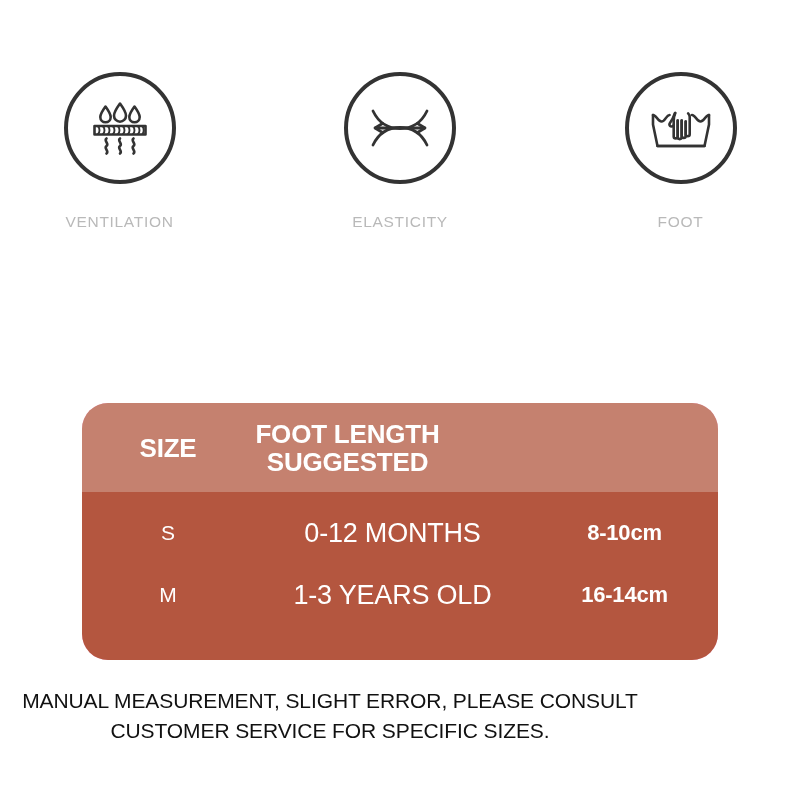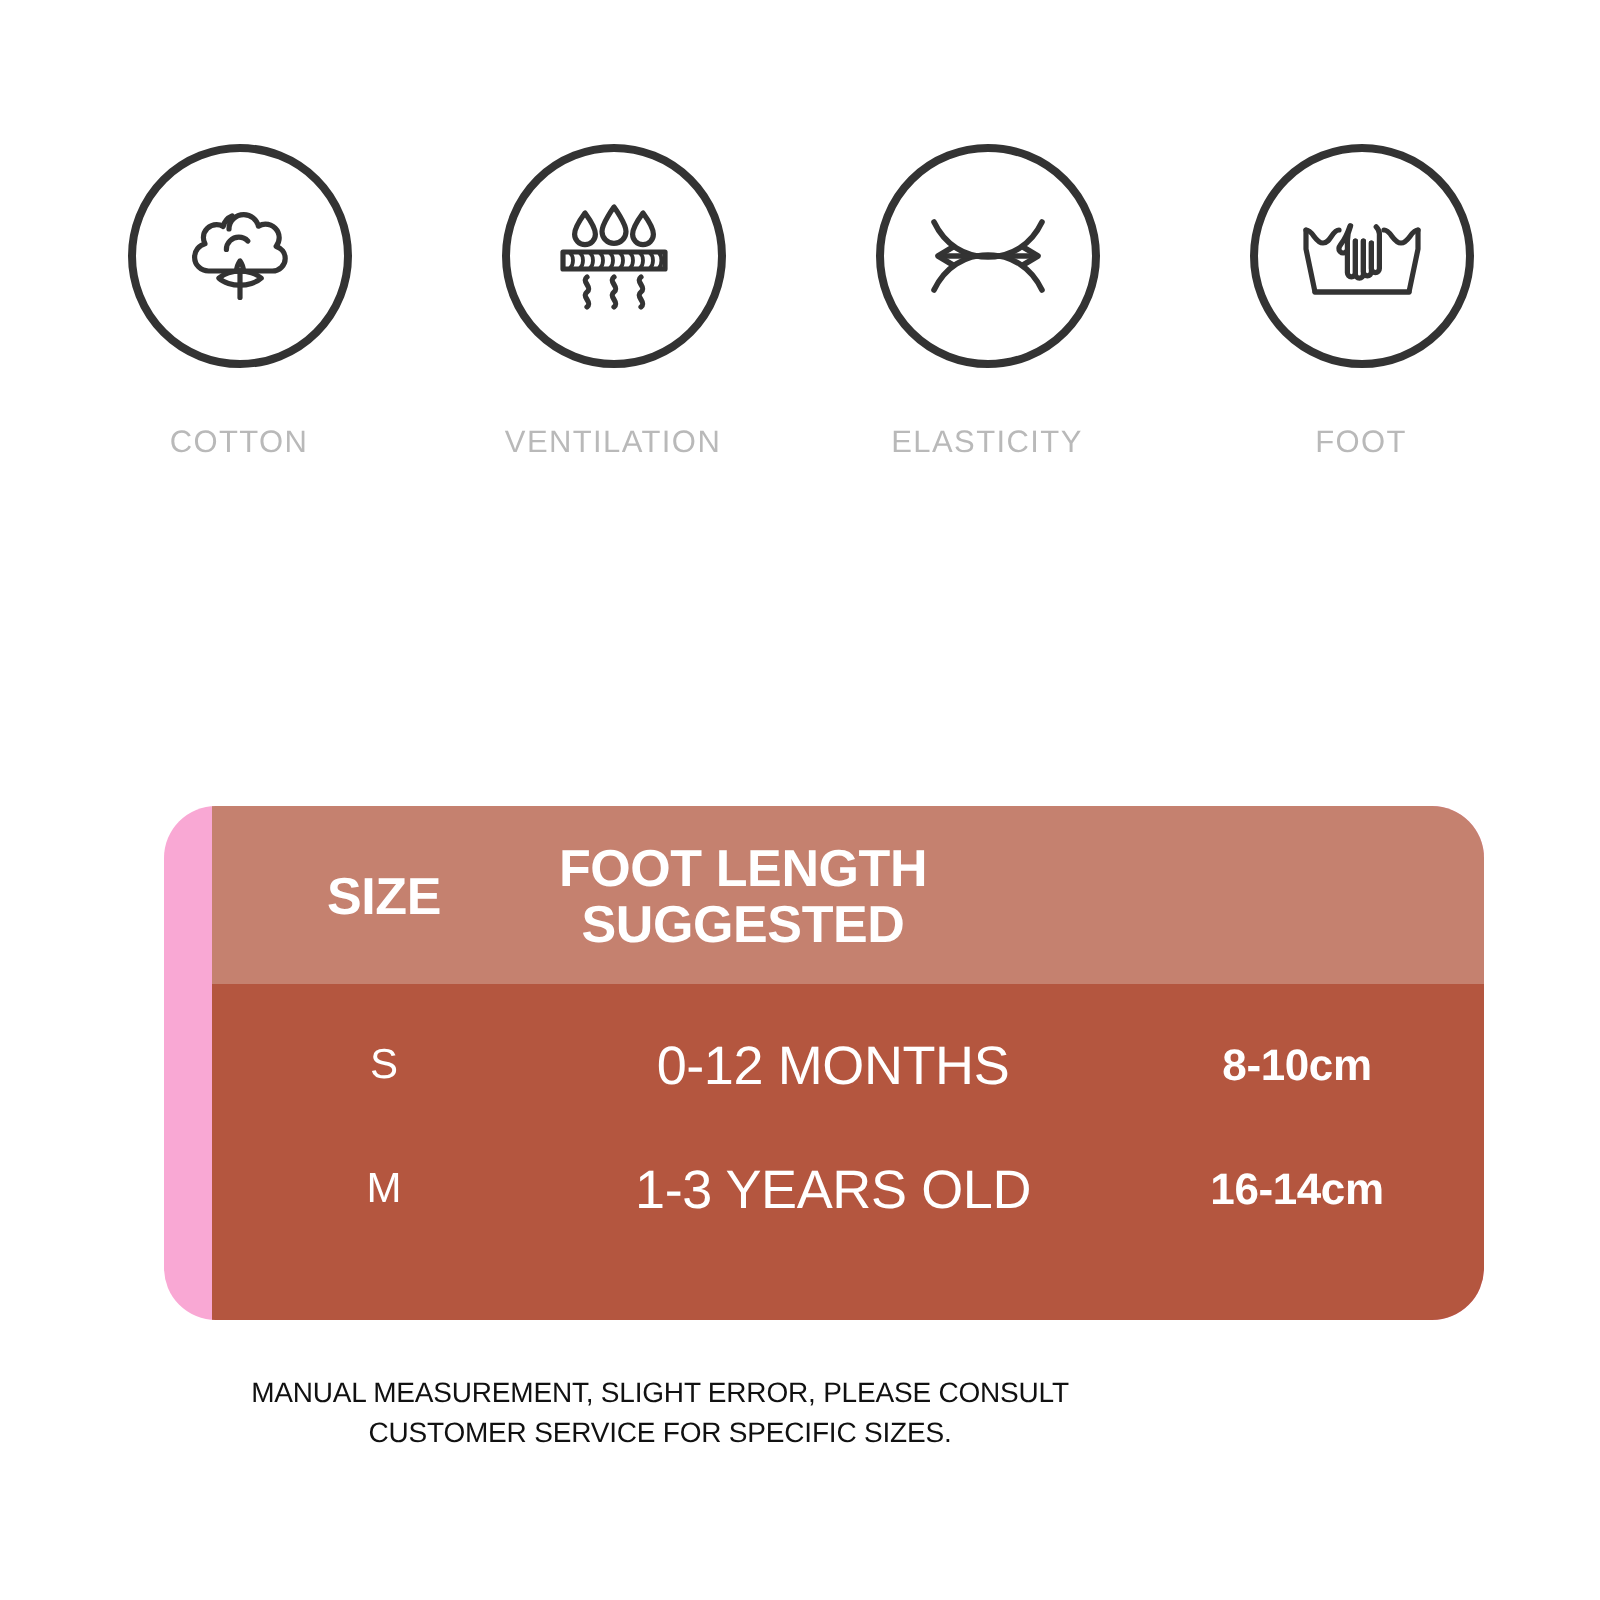--- a/index.html
+++ b/index.html
@@ -69,21 +69,20 @@
 
   
   .size-table {
     position: absolute;
     left: 82px;
     top: 403px;
     width: 636px;
     border-radius: 26px;
     overflow: hidden;
     background: #f9a8d4;
-    padding-left: 24px;
   }
 
   .table-head {
     background: #c5816f;
     display: flex;
     align-items: center;
     padding: 18px 0 16px 0;
   }
 
   .table-head .cell {
@@ -139,49 +138,34 @@
   }
 
   
   .footnote {
     position: absolute;
     top: 686px;
     left: 0;
     width: 660px;
     text-align: center;
     color: #111111;
-    font-size: 14px;
+    font-size: 21px;
     line-height: 1.45;
     letter-spacing: -0.1px;
     font-family: "Liberation Sans", sans-serif;
   }
   .footnote div { white-space: nowrap; }
 </style>
 </head>
 <body>
 
 <div class="page">
 
   <div class="features">
 
-    <div class="feature">
-      <div class="feature-circle">
-        <span>
-          <svg width="72" height="72" viewBox="0 0 72 72" fill="none" stroke="#333333" stroke-width="2.6" stroke-linecap="round" stroke-linejoin="round">
-            <path d="M30.5 22.5c0-4 3.3-7.2 7.4-7.2 3.6 0 6.6 2.5 7.3 5.8 1-.6 2.2-1 3.5-1 3.8 0 6.9 3 6.9 6.8 0 1.6-.6 3.1-1.5 4.3 2.6.8 4.5 3.2 4.5 6 0 3.5-2.9 6.3-6.4 6.3H20.3c-3.9 0-7-3.1-7-6.9 0-3.2 2.2-5.9 5.2-6.7-.5-.9-.8-2-.8-3.1 0-3.6 3-6.5 6.6-6.5 1.2 0 2.3.3 3.3.9.6-2.4 2.3-4.3 4.5-5.2"></path>
-            <path d="M29.2 32.7c0-3.4 2.8-6.1 6.2-6.1 1.8 0 3.4.7 4.5 1.9"></path>
-            <path d="M36 43.5v13.2"></path>
-            <path d="M36 43.5c-3.6 0-8.2 1.3-10.6 3.6 2.4 2.3 7 3.5 10.6 3.5"></path>
-            <path d="M36 43.5c3.6 0 8.2 1.3 10.6 3.6-2.4 2.3-7 3.5-10.6 3.5"></path>
-            <path d="M36 38.5c-1.1 1.6-1.7 3.4-1.7 5h3.4c0-1.6-.6-3.4-1.7-5z"></path>
-          </svg>
-        </span>
-      </div>
-      <div class="feature-label">COTTON</div>
-    </div>
 
     <div class="feature">
       <div class="feature-circle">
         <span>
           <svg width="72" height="72" viewBox="0 0 72 72" fill="none" stroke="#333333" stroke-width="2.6" stroke-linecap="round" stroke-linejoin="round">
 
             <path d="M21.5 14.5c0 0-5.2 7.1-5.2 10.6 0 2.9 2.3 5.2 5.2 5.2s5.2-2.3 5.2-5.2c0-3.5-5.2-10.6-5.2-10.6z"></path>
             <path d="M36 11.5c0 0-6 8.2-6 12.2 0 3.3 2.7 6 6 6s6-2.7 6-6c0-4-6-12.2-6-12.2z"></path>
             <path d="M50.5 14.5c0 0-5.2 7.1-5.2 10.6 0 2.9 2.3 5.2 5.2 5.2s5.2-2.3 5.2-5.2c0-3.5-5.2-10.6-5.2-10.6z"></path>
 

